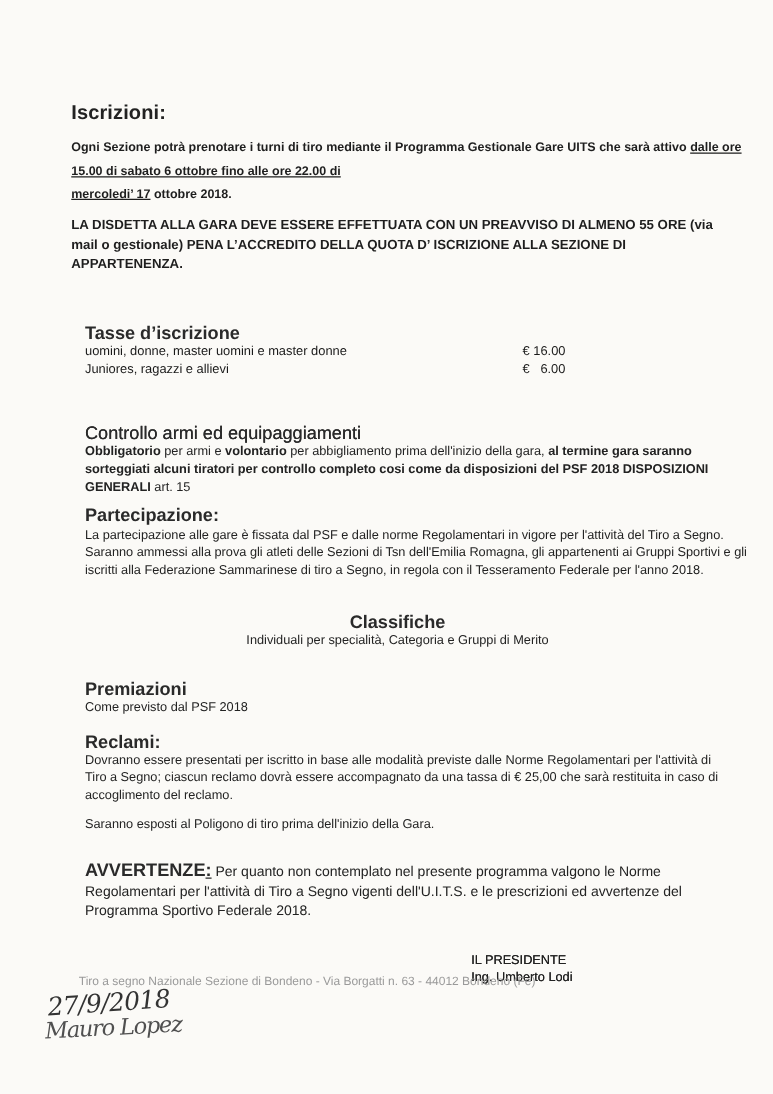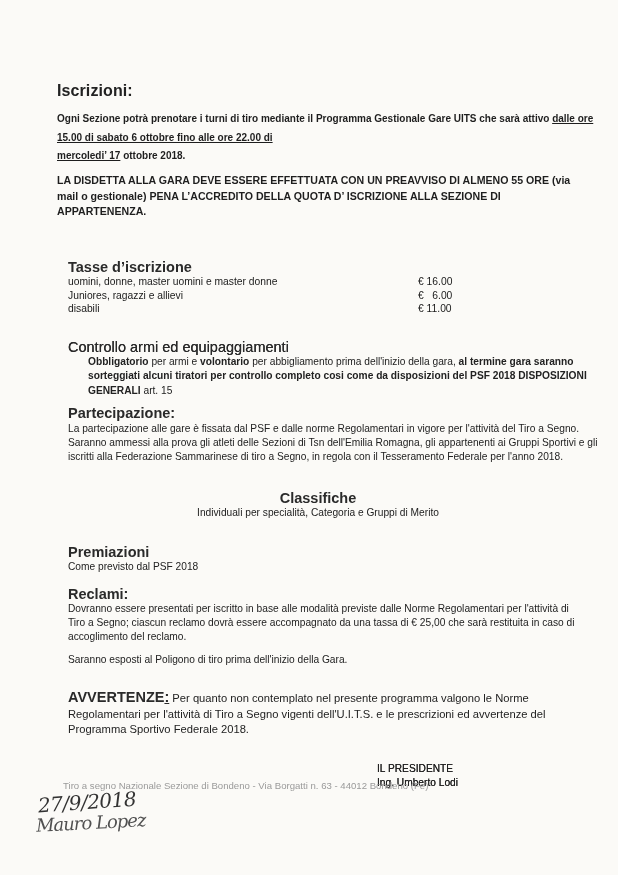--- a/index.html
+++ b/index.html
@@ -40,29 +40,25 @@
 <div class="abs ar tasse">
   <div class="sec-h">Tasse d’iscrizione</div>
   <div class="fee-row">
     <span class="fee-label">uomini, donne, master uomini e master donne</span>
     <span class="fee-amt" style="white-space:pre">€ 16.00</span>
   </div>
   <div class="fee-row">
     <span class="fee-label">Juniores, ragazzi e allievi</span>
     <span class="fee-amt" style="white-space:pre">€   6.00</span>
   </div>
-  <div class="fee-row">
-    <span class="fee-label">disabili</span>
-    <span class="fee-amt" style="white-space:pre">€ 11.00</span>
-  </div>
 </div>
 
 <div class="abs ar" style="left:68px;top:339px;width:535px;">
   <div class="sec-h" style="font-weight:normal;text-shadow:0 0 0.4px #222;">Controllo armi ed equipaggiamenti</div>
-  <div class="body-t" style="line-height:14.4px;margin-left:20px;">
+  <div class="body-t" style="line-height:14.4px;">
     <b>Obbligatorio</b><span> per armi e </span><b>volontario</b><span> per abbigliamento prima dell'inizio della gara, </span><b>al termine gara saranno sorteggiati alcuni tiratori per controllo completo cosi come da disposizioni del PSF 2018 DISPOSIZIONI GENERALI</b><span> art. 15</span>
   </div>
 </div>
 
 <div class="abs ar" style="left:68px;top:405px;width:530px;">
   <div class="sec-h">Partecipazione:</div>
   <div class="body-t" style="margin-top:1px;">La partecipazione alle gare è fissata dal PSF e dalle norme Regolamentari in vigore per l'attività del Tiro a Segno. Saranno ammessi alla prova  gli atleti delle Sezioni di Tsn dell'Emilia Romagna, gli appartenenti ai Gruppi Sportivi e gli iscritti alla Federazione Sammarinese di tiro a Segno, in regola con il Tesseramento Federale per l'anno 2018.</div>
 </div>
 
 <div class="abs ar" style="left:68px;top:490px;width:500px;text-align:center;">

